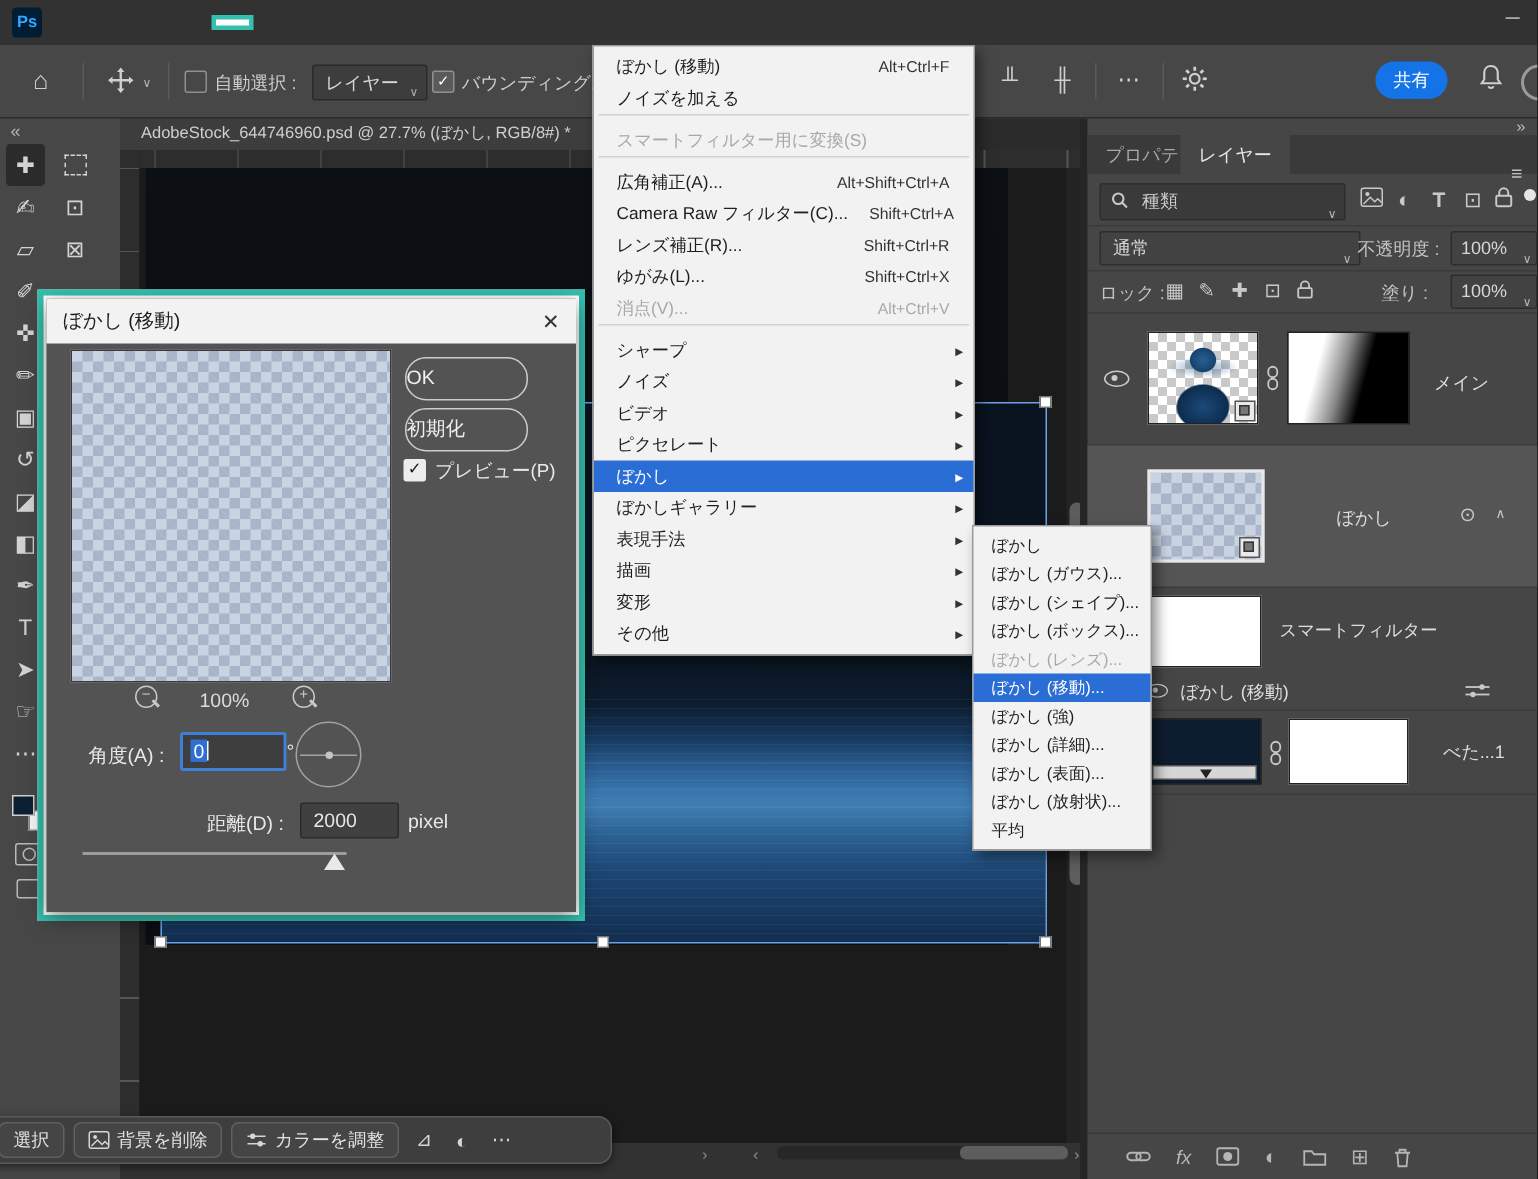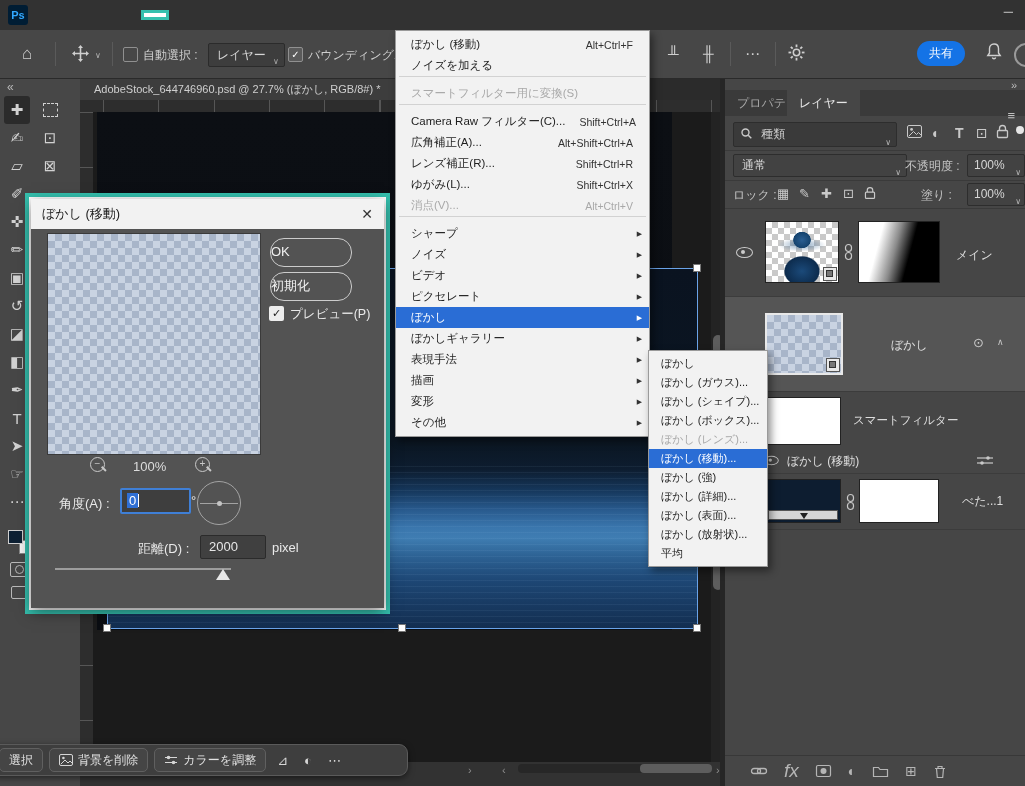--- a/index.html
+++ b/index.html
@@ -99,21 +99,21 @@
   .so-badge{position:absolute;right:1px;bottom:1px;width:12px;height:12px;background:#e9e9e9;border:1px solid #555;}
   .so-badge::after{content:'';position:absolute;left:2px;top:2px;width:5px;height:5px;border:1px solid #333;background:#777;}
   .figure{position:absolute;inset:0;background:
     radial-gradient(ellipse 14px 13px at 50% 30%,#2a5e92 0%,#15436e 60%,rgba(0,0,0,0) 65%),
     radial-gradient(ellipse 26px 22px at 50% 82%,#1b4a7a 0%,#0d2c4e 65%,rgba(0,0,0,0) 70%),
     radial-gradient(ellipse 34px 10px at 50% 38%,rgba(38,90,140,.55) 0%,rgba(0,0,0,0) 70%);}
   .gradmask{background:linear-gradient(105deg,#ffffff 26%,#8a8a8a 45%,#000000 62%);}
   .lname{position:absolute;color:#dedede;font-size:12px;white-space:nowrap;}
   .rp-footer{position:absolute;left:0;bottom:0;width:300px;height:30px;border-top:1px solid #383838;display:flex;align-items:center;gap:17px;padding-left:26px;color:#b5b5b5;}
   .rp-footer svg{display:block;}
-  .fx{font-size:19px;font-style:italic;color:#b5b5b5;}
+  .fx{font-size:13px;font-style:italic;color:#b5b5b5;}
   
   .dlg-annot{position:absolute;left:25px;top:193px;width:365px;height:421px;border:4px solid #35c0ae;background:#ffffff;padding:2px;box-sizing:border-box;z-index:20;}
   .dialog{position:relative;width:100%;height:100%;background:#535353;box-shadow:0 4px 14px rgba(0,0,0,.5);}
   .dlg-title{position:relative;height:30px;background:#f2f2f2;color:#1b1b1b;font-size:13px;line-height:30px;padding-left:11px;}
   .dlg-close{position:absolute;right:11px;top:0;color:#333;font-size:14px;line-height:30px;}
   .dlg-body{position:relative;height:349px;color:#e6e6e6;}
   .preview{position:absolute;left:16px;top:4px;width:212px;height:220px;border:1px solid #3a3a3a;}
   .dlg-btn{position:absolute;left:239px;width:80px;height:27px;border:1.5px solid #cccccc;border-radius:14px;color:#f0f0f0;font-size:13px;line-height:25px;background:transparent;}
   .dlg-cb{position:absolute;left:238px;top:77px;width:15px;height:15px;background:#ededed;border-radius:2px;color:#1a1a1a;font-size:11px;line-height:15px;text-align:center;}
   .mag{position:relative;display:inline-block;width:13px;height:13px;border:1.5px solid #c9c9c9;border-radius:50%;color:#c9c9c9;font-size:10px;line-height:11px;text-align:center;}
@@ -522,26 +522,26 @@
       </div>
       <div class="mi sep-after">
         <span class="lbl">ノイズを加える</span>
         <span class="sc"></span>
       </div>
       <div class="mi disabled sep-after">
         <span class="lbl">スマートフィルター用に変換(S)</span>
         <span class="sc"></span>
       </div>
       <div class="mi">
+        <span class="lbl">広角補正(A)...</span>
+        <span class="sc">Alt+Shift+Ctrl+A</span>
+      </div>
+      <div class="mi">
         <span class="lbl">Camera Raw フィルター(C)...</span>
         <span class="sc">Shift+Ctrl+A</span>
-      </div>
-      <div class="mi">
-        <span class="lbl">広角補正(A)...</span>
-        <span class="sc">Alt+Shift+Ctrl+A</span>
       </div>
       <div class="mi">
         <span class="lbl">レンズ補正(R)...</span>
         <span class="sc">Shift+Ctrl+R</span>
       </div>
       <div class="mi">
         <span class="lbl">ゆがみ(L)...</span>
         <span class="sc">Shift+Ctrl+X</span>
       </div>
       <div class="mi disabled sep-after">

